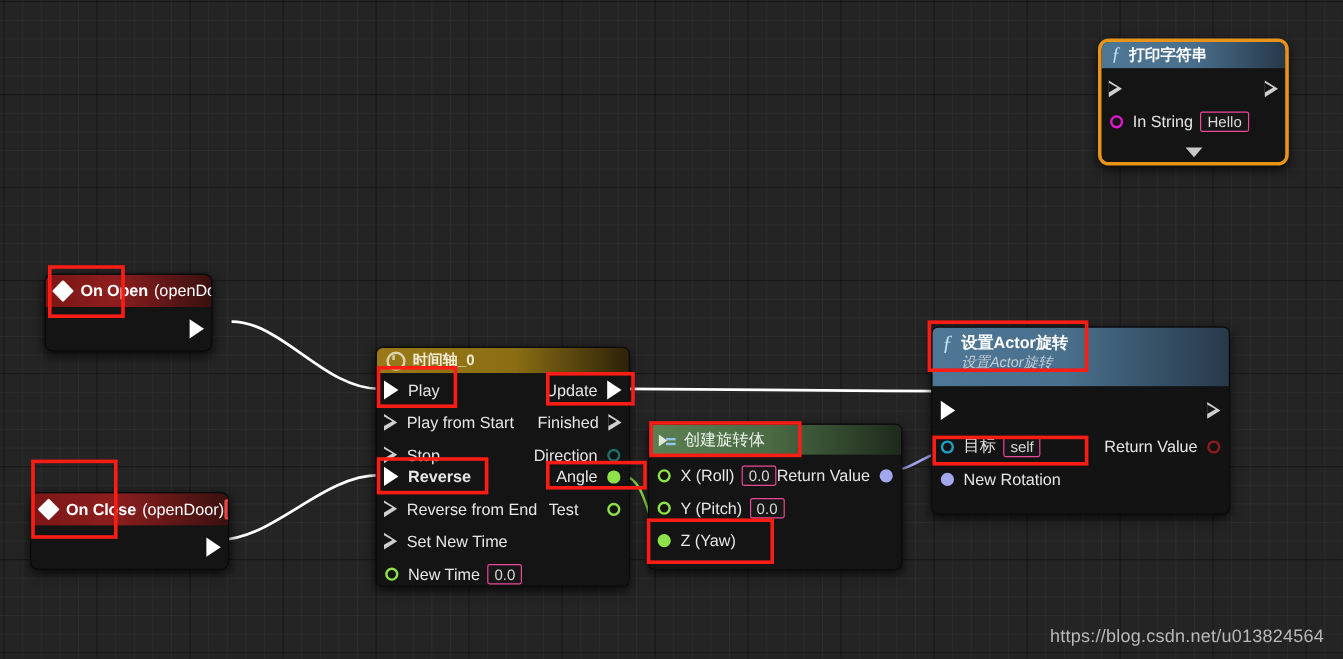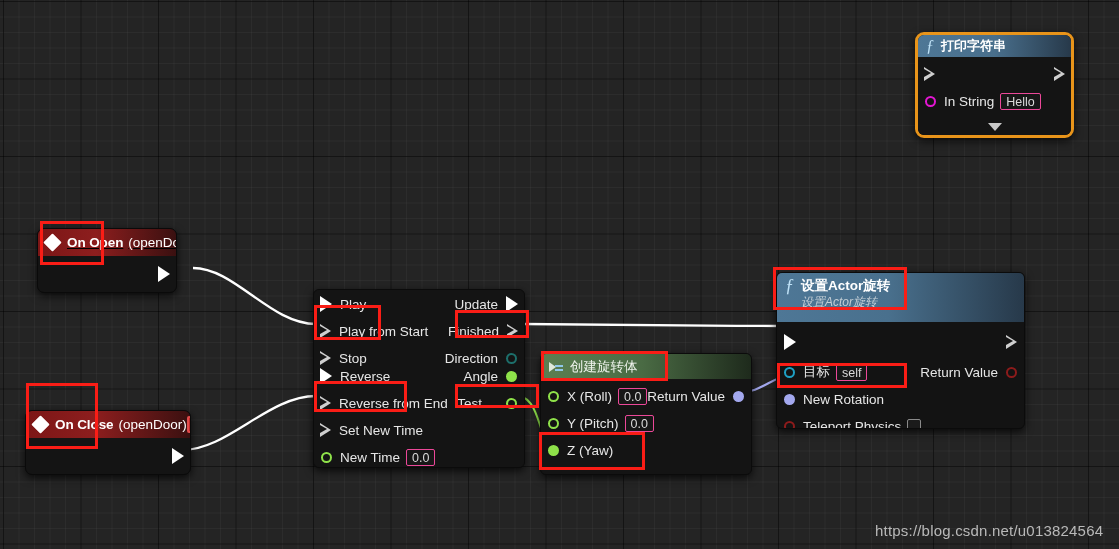--- a/index.html
+++ b/index.html
@@ -407,21 +407,21 @@
 
     <path d="M182,450 C 228,450 268,396 316,396" stroke="#ffffff" stroke-width="2.3" fill="none"></path>
 
     <path d="M523,324 C 620,324 700,326 784,326" stroke="#ffffff" stroke-width="2.3" fill="none"></path>
 
     <path d="M519,396 C 535,398 539,424 547,447" stroke="#8fe24a" stroke-width="2.1" fill="none"></path>
 
     <path d="M738,393 C 762,392 770,378 790,375" stroke="#a3a8ee" stroke-width="2.1" fill="none"></path>
   </svg>
 
-  <div class="node ev-node" style="left:37px; top:228px; width:140px;text-decoration:underline;">
+  <div class="node ev-node" style="left:37px; top:228px; width:140px;">
     <div class="ev-head">
       <span class="ev-diamond"></span>
       <span class="ev-title">On Open</span>
       <span class="ev-sub">(openDoor)</span>
       <span class="ev-deleg"></span>
     </div>
     <div class="ev-body">
       <div class="pin-row right" style="right:6px; top:8px;">
         <span class="exec"></span>
       </div>
@@ -436,35 +436,39 @@
       <span class="ev-deleg"></span>
     </div>
     <div class="ev-body">
       <div class="pin-row right" style="right:6px; top:8px;">
         <span class="exec"></span>
       </div>
     </div>
   </div>
 
   <div class="node tl-node" style="left:313px; top:289px; width:212px;">
+    <div class="tl-head">
+      <span class="tl-clock"></span>
+      <span class="tl-title">时间轴_0</span>
+    </div>
     <div class="tl-body">
 
       <div class="pin-row" style="left:6px; top:4px;">
         <span class="exec"></span>
         <span class="pin-label" style="margin-left:8px;">Play</span>
       </div>
       <div class="pin-row" style="left:6px; top:31px;">
         <span class="exec-hollow"></span>
         <span class="pin-label" style="margin-left:8px;">Play from Start</span>
       </div>
       <div class="pin-row" style="left:6px; top:58px;">
         <span class="exec-hollow"></span>
         <span class="pin-label" style="margin-left:8px;">Stop</span>
       </div>
-      <div class="pin-row" style="left:6px; top:76px;">
+      <div class="pin-row" style="left:6px; top:76px;font-weight:bold;">
         <span class="exec"></span>
         <span class="pin-label" style="margin-left:8px;">Reverse</span>
       </div>
       <div class="pin-row" style="left:6px; top:103px;">
         <span class="exec-hollow"></span>
         <span class="pin-label" style="margin-left:8px;">Reverse from End</span>
       </div>
       <div class="pin-row" style="left:6px; top:130px;text-align:right;">
         <span class="exec-hollow"></span>
         <span class="pin-label" style="margin-left:8px;">Set New Time</span>
@@ -543,25 +547,20 @@
       </div>
 
       <div class="pin-row" style="left:7px; top:40px;">
         <span class="dot obj hollow"></span>
         <span class="pin-label" style="margin-left:8px;">目标</span>
         <span class="val-box">self</span>
       </div>
       <div class="pin-row" style="left:7px; top:67px;">
         <span class="dot rot"></span>
         <span class="pin-label" style="margin-left:8px;">New Rotation</span>
-      </div>
-      <div class="pin-row" style="left:7px; top:94px;">
-        <span class="dot bool hollow"></span>
-        <span class="pin-label" style="margin-left:8px;">Teleport Physics</span>
-        <span class="check-box"></span>
       </div>
 
       <div class="pin-row right" style="right:7px; top:40px;">
         <span class="pin-label" style="margin-right:8px;">Return Value</span>
         <span class="dot bool hollow"></span>
       </div>
     </div>
   </div>
 
   <div class="node ps-node" style="left:915px; top:32px; width:159px;">

